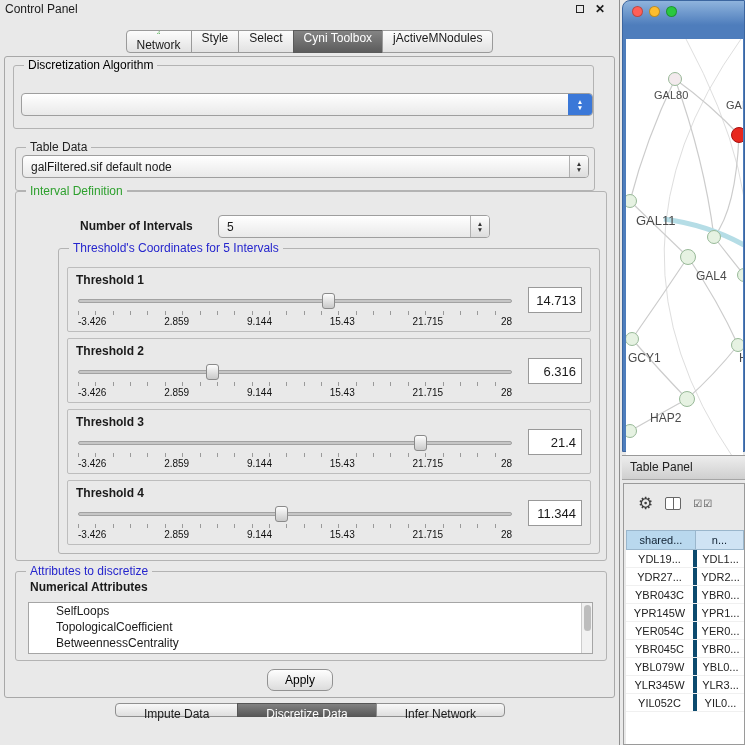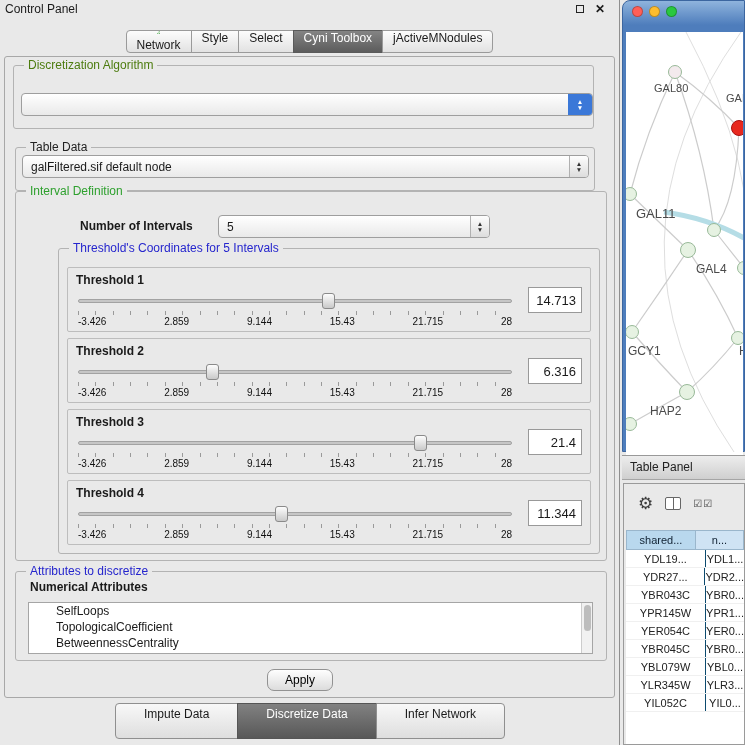--- a/index.html
+++ b/index.html
@@ -15,21 +15,21 @@
 
 .tabbar{position:absolute;left:0;top:30px;width:100%;display:flex;justify-content:center;}
 .tab{height:23px;padding:0 10px;border:1px solid #9a9a9a;background:linear-gradient(#fcfcfc,#e2e2e2);margin-left:-1px;display:flex;align-items:center;gap:4px;cursor:default;flex-direction:column;}
 .tab:first-child{border-radius:4px 0 0 4px;margin-left:0;}
 .tab:last-child{border-radius:0 4px 4px 0;}
 .tab.sel{background:linear-gradient(#848484,#5c5c5c);color:#fff;border-color:#5a5a5a;}
 
 .content{position:absolute;left:4px;top:56px;width:611px;height:642px;border:1px solid #a8a8a8;border-radius:3px;}
 
 .group{position:absolute;border:1px solid #b3b3b3;border-radius:3px;}
-.legend{position:absolute;top:-8px;left:10px;background:#e9e9e9;padding:0 4px;font-size:12px;color:#4d7c0f;white-space:nowrap;}
+.legend{position:absolute;top:-8px;left:10px;background:#e9e9e9;padding:0 4px;font-size:12px;color:#000000;white-space:nowrap;}
 .legend.green{color:#2ea02e;}
 .legend.blue{color:#2525cd;}
 
 .combo{position:absolute;height:23px;border:1px solid #9e9e9e;border-radius:4px;background:linear-gradient(#ffffff,#e9e9e9);display:flex;align-items:center;overflow:hidden;}
 .combo .val{flex:1;padding:0 8px;white-space:nowrap;overflow:hidden;}
 .stepper{width:19px;align-self:stretch;border-left:1px solid #b0b0b0;display:flex;flex-direction:column;align-items:center;justify-content:center;font-size:6.5px;line-height:5.5px;color:#333;background:linear-gradient(#fdfdfd,#dddddd);}
 .stepper.blue{background:#3b78d8;color:#fff;border-left:none;width:24px;}
 
 .popup{position:absolute;left:6px;top:27px;width:566px;height:53px;background:#fff;border:1px solid #9a9a9a;box-shadow:0 3px 9px rgba(0,0,0,.35);z-index:10;}
 .popup .ph{text-align:center;color:#b2b2b2;padding:2px 0 1px;}
@@ -49,52 +49,52 @@
 
 .subtitle{position:absolute;left:14px;top:8px;font-weight:bold;}
 .listbox{position:absolute;left:12px;top:30px;width:565px;height:52px;background:#fff;border:1px solid #a5a5a5;overflow:hidden;padding-left:17px;}
 .list-item{padding:1px 0 0 10px;line-height:15px;}
 .vscroll{position:absolute;right:0;top:0;width:11px;height:100%;background:#f1f1f1;border-left:1px solid #ccc;}
 .vthumb{position:absolute;left:2px;top:2px;width:7px;height:26px;background:#bdbdbd;border-radius:4px;}
 
 .apply{position:absolute;left:262px;top:612px;width:66px;height:22px;border:1px solid #929292;border-radius:7px;background:linear-gradient(#fefefe,#dcdcdc);font-size:12px;font-family:inherit;}
 
 .btabs{position:absolute;left:0;top:703px;width:620px;display:flex;justify-content:center;}
-.btab{height:36px;line-height:20px;padding:0 28px;border:1px solid #8f8f8f;background:linear-gradient(#f8f8f8,#dedede);margin-left:-1px;}
+.btab{height:14px;line-height:20px;padding:0 28px;border:1px solid #8f8f8f;background:linear-gradient(#f8f8f8,#dedede);margin-left:-1px;}
 .btab:first-child{border-radius:4px 0 0 4px;margin-left:0;}
 .btab:last-child{border-radius:0 4px 4px 0;}
 .btab.sel{background:linear-gradient(#818181,#585858);color:#fff;border-color:#555;}
 
 
 .netwin{position:absolute;left:622px;top:0;width:123px;height:452px;background:linear-gradient(#8fb4dd,#4e7dbc 24px,#4e7dbc);border:1px solid #3c66a0;border-radius:8px 0 0 0;}
 .lights{position:absolute;left:9px;top:5px;display:flex;gap:6px;}
 .light{width:11px;height:11px;border-radius:50%;border:1px solid rgba(0,0,0,.25);}
 .l-close{background:#ff5f57;}
 .l-min{background:#febd2f;}
 .l-zoom{background:#29c840;}
-.canvas{position:absolute;left:3px;top:31px;width:117px;height:427px;background:#fff;overflow:hidden;}
+.canvas{position:absolute;left:3px;top:38px;width:117px;height:427px;background:#fff;overflow:hidden;}
 .canvas svg{position:absolute;left:0;top:0;}
 .node{position:absolute;border-radius:50%;border:1px solid #98b998;}
 .nlabel{position:absolute;color:#4a4a4a;white-space:nowrap;}
 
 .tp-bar{position:absolute;left:622px;top:455px;width:123px;height:25px;background:linear-gradient(#ededed,#cfcfcf);border-top:1px solid #999;border-bottom:1px solid #a5a5a5;line-height:23px;padding-left:8px;color:#222;}
 
 .twin{position:absolute;left:623px;top:483px;width:122px;height:262px;background:#e9e9e9;border:1px solid #9a9a9a;}
 .ttool{position:absolute;left:0;top:0;width:100%;height:38px;display:flex;align-items:center;gap:12px;padding-left:14px;}
 .gear{font-size:17px;color:#3d3d3d;line-height:1;}
 .colicon{width:16px;height:13px;border:1px solid #666;background:linear-gradient(90deg,#fff 0 7px,#666 7px 8px,#fff 8px);border-radius:2px;}
 .checks{font-size:10px;color:#444;letter-spacing:1px;}
 .thead{position:absolute;left:2px;top:46px;right:0;height:20px;display:flex;}
 .th{height:100%;border:1px solid #9ab6cc;display:flex;align-items:center;justify-content:center;font-size:11px;color:#123;}
 .th1{width:70px;background:#b9d8ee;}
 .th2{flex:1;background:#cfe3f4;border-left:none;}
 .trows{position:absolute;left:2px;top:66px;right:0;bottom:0;background:#fff;overflow:hidden;}
 .trow{display:flex;height:18px;border-bottom:1px solid #f0f0f0;}
 .td{display:flex;align-items:center;justify-content:center;font-size:11px;color:#222;}
-.td1{width:80px;border-right:1px solid #0c4a6e;}
+.td1{width:71px;border-right:4px solid #0c4a6e;}
 .td2{flex:1;}
 </style>
 </head>
 <body>
 
 <div class="cp">
 
   <div class="titlebar">
     <span>Control Panel</span>
     <span class="win-btns">

